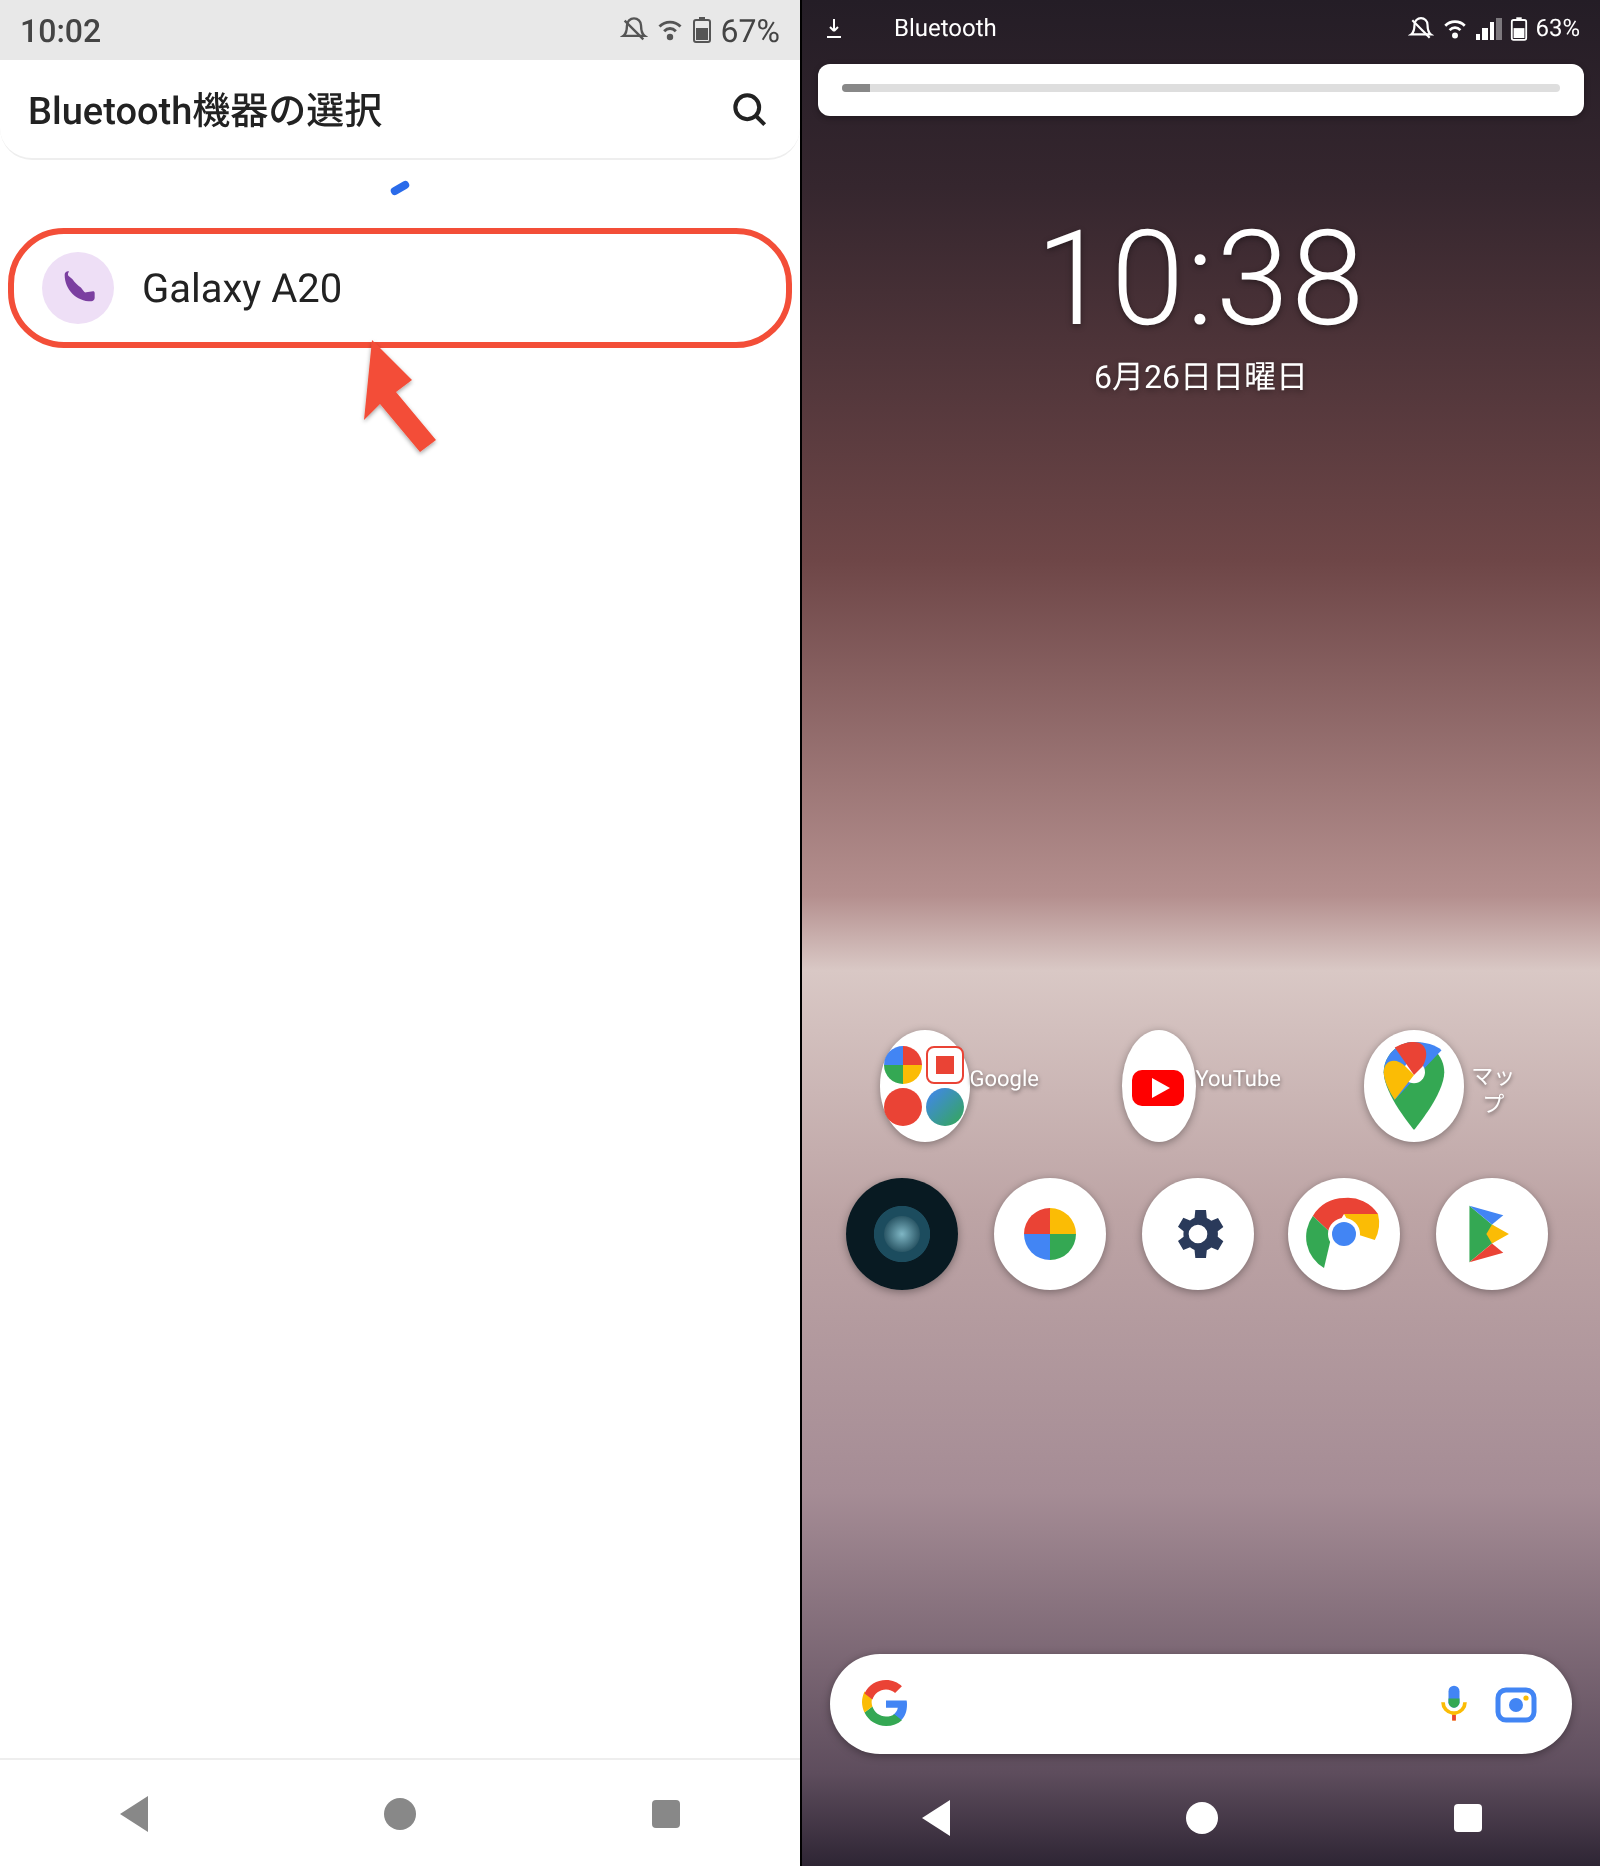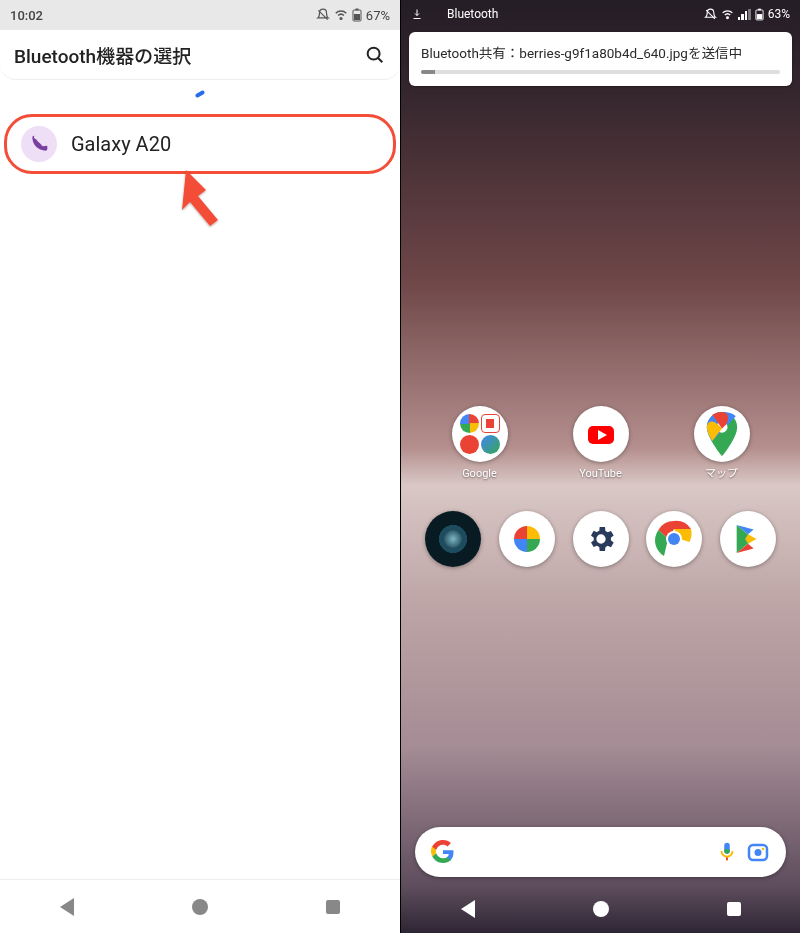--- a/index.html
+++ b/index.html
@@ -20,21 +20,21 @@
   }
   
   .phone-left { background: #fff; }
   .status-bar-l {
     height: 30px;
     background: #e8e8e8;
     display: flex;
     align-items: center;
     justify-content: space-between;
     padding: 0 10px;
-    font-size: 13px;
+    font-size: 16px;
     color: #444;
   }
   .status-bar-l .clock { font-weight: 500; }
   .status-icons { display: flex; align-items: center; gap: 4px; }
   .header-l {
     height: 50px;
     display: flex;
     align-items: center;
     justify-content: space-between;
     padding: 0 14px;
@@ -126,21 +126,21 @@
     text-align:center; font-size:16px; margin-top:-4px;
     text-shadow: 0 1px 3px rgba(0,0,0,.4);
   }
   .apps-area { flex:1; }
   .app-row {
     display:flex; justify-content: space-around;
     padding: 0 18px; margin-bottom: 18px;
   }
   .app-row.top { margin-top: 316px; }
   .app {
-    width: 80px; display:flex; flex-direction:column; align-items:center;
+    width: 80px; display:flex; flex-direction:row; align-items:center;
   }
   .app-icon {
     width:56px; height:56px; border-radius:50%;
     background:#fff; display:flex; align-items:center; justify-content:center;
     box-shadow: 0 1px 4px rgba(0,0,0,.35);
   }
   .app-label {
     font-size:11px; text-align:center; margin-top:5px; color:#fff;
     text-shadow: 0 1px 2px rgba(0,0,0,.5); line-height:1.25; min-height:26px;
   }
@@ -261,24 +261,25 @@
       <svg width="9" height="13" viewBox="0 0 10 14">
           <rect x="1" y="2" width="8" height="11" rx="1" fill="none" stroke="#fff"></rect>
           <rect x="3.5" y="0.5" width="3" height="1.8" fill="#fff"></rect>
           <rect x="2" y="6.5" width="6" height="5.5" fill="#fff"></rect>
         </svg>
       <span>63%</span>
     </span>
   </div>
 
   <div class="notification">
-    <div class="notif-title">Bluetooth共有：berries-g9f1a80b4d_640.jpgを送信中</div>
     <div class="notif-progress"></div>
   </div>
 
+  <div class="clock-big">10:38</div>
+  <div class="date-line">6月26日日曜日</div>
 
   <div class="apps-area">
     <div class="app-row top">
       <div class="app">
         <div class="app-icon">
           <div style="display:grid;grid-template-columns:1fr 1fr;grid-template-rows:1fr 1fr;gap:2px;width:40px;height:40px;">
             <span style="border-radius:50%;background:conic-gradient(#ea4335 0 90deg,#fbbc05 0 180deg,#34a853 0 270deg,#4285f4 0);"></span>
             <span style="border-radius:4px;background:#fff;border:1.5px solid #ea4335;position:relative;">
                 <span style="position:absolute;inset:25%;background:#ea4335;"></span>
               </span>

